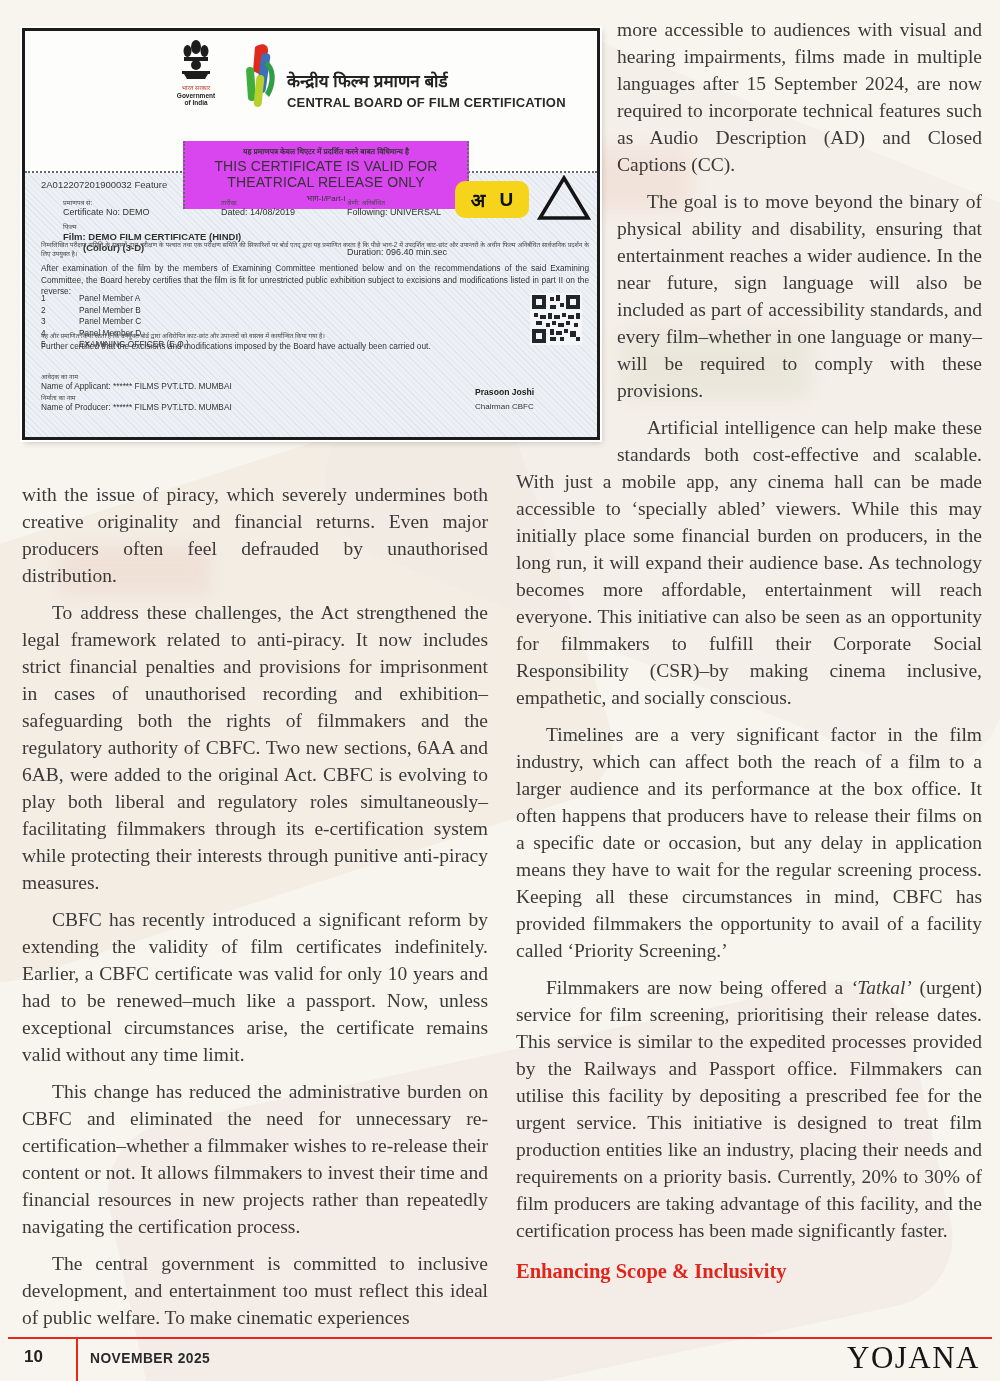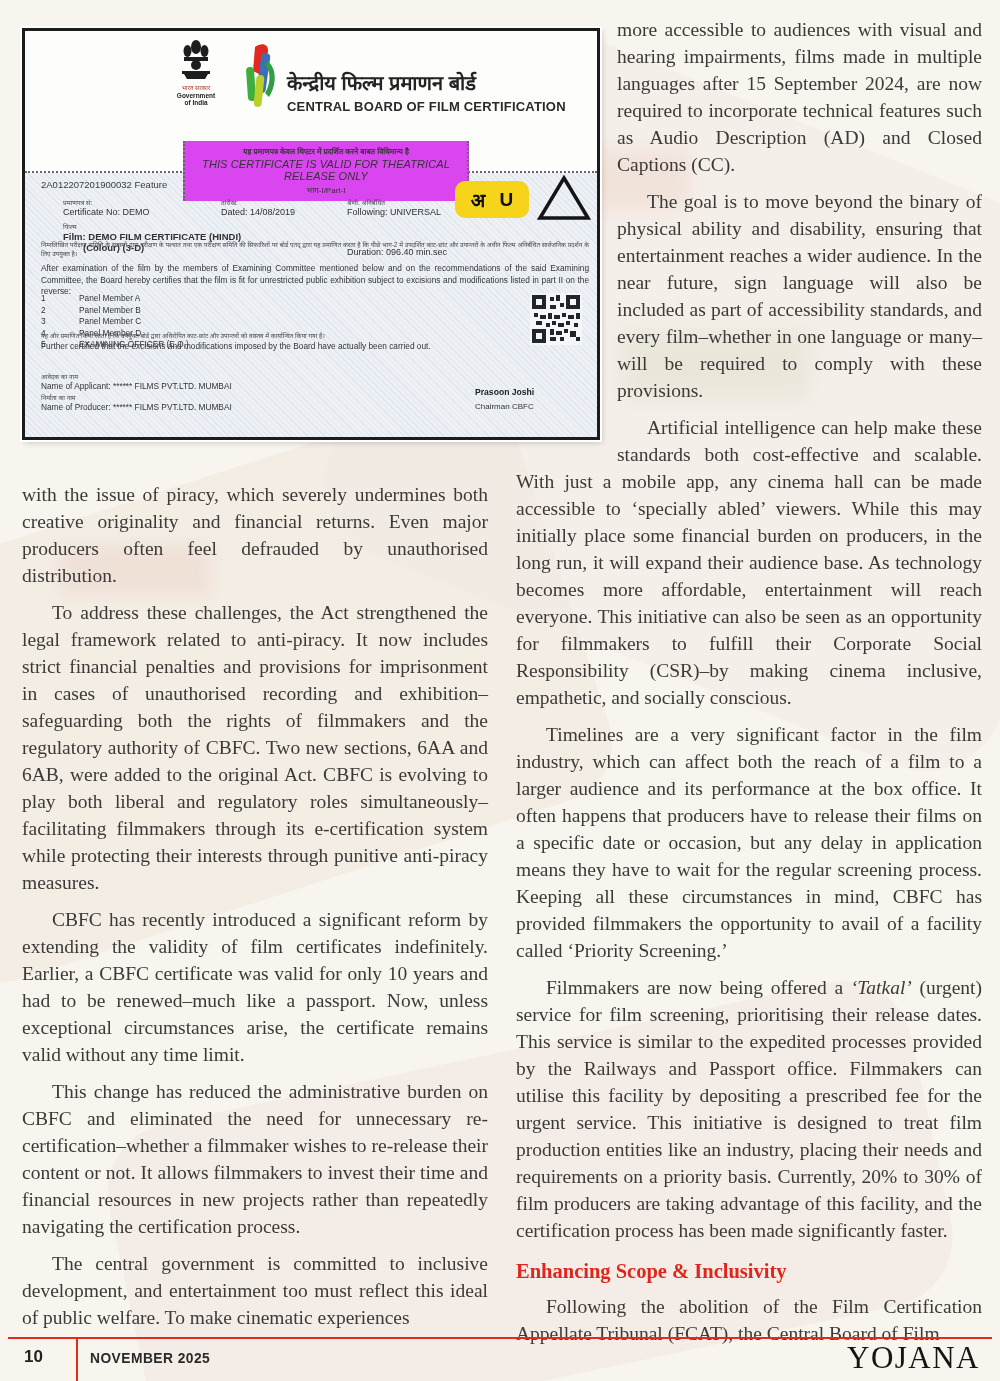--- a/index.html
+++ b/index.html
@@ -28,27 +28,27 @@
   .cert-lower{position:absolute;left:0;right:0;top:142px;bottom:0;
     background:#edf0f5;
     background-image:repeating-linear-gradient(45deg, rgba(175,190,210,.20) 0 1px, transparent 1px 4px);}
   .dotline{position:absolute;left:0;right:0;top:140px;border-top:2px dotted #666;}
   .emblem{position:absolute;left:148px;top:8px;width:46px;text-align:center;}
   .emblem svg{display:block;margin:0 auto;}
   .emblem .t1{font-family:"Liberation Sans",sans-serif;font-size:6px;color:#b03a2a;line-height:7px;}
   .emblem .t2{font-family:"Liberation Sans",sans-serif;font-size:6.5px;font-weight:bold;color:#222;line-height:7px;}
   .cbfc-logo{position:absolute;left:216px;top:10px;}
   .cert-title{position:absolute;left:262px;top:38px;font-family:"Liberation Sans",sans-serif;}
-  .cert-title .hi{font-size:20px;font-weight:bold;color:#232323;}
+  .cert-title .hi{font-size:17px;font-weight:bold;color:#232323;}
   .cert-title .en{font-size:13px;font-weight:bold;color:#2a2a2a;letter-spacing:.2px;margin-top:3px;}
   .validity-box{position:absolute;left:158px;top:110px;width:266px;background:#d946ef;
     border-left:2px dotted #666;border-right:2px dotted #666;
     text-align:center;padding:5px 8px 6px;font-family:"Liberation Sans",sans-serif;}
   .validity-box .hi{font-size:7.5px;font-weight:bold;color:#333;}
-  .validity-box .en{font-size:11px;color:#333;margin-top:2px;letter-spacing:.1px;font-style:italic;}
+  .validity-box .en{font-size:14px;color:#333;margin-top:2px;letter-spacing:.1px;}
   .validity-box .pt{font-size:8px;color:#333;margin-top:2px;}
   .serial{position:absolute;left:16px;top:148px;font-family:"Liberation Sans",sans-serif;font-size:9.5px;color:#3a3a3a;}
   .flabel{font-family:"Liberation Sans",sans-serif;font-size:6.5px;color:#4a4a4a;line-height:8px;}
   .fval{font-family:"Liberation Sans",sans-serif;font-size:9px;color:#303030;line-height:11px;}
   .fcol1{position:absolute;left:38px;top:168px;}
   .fcol2{position:absolute;left:196px;top:168px;}
   .fcol3{position:absolute;left:322px;top:168px;}
   .ffilm{position:absolute;left:38px;top:192px;}
   .ffilm .fval{font-weight:bold;font-size:9.5px;}
   .fdur{position:absolute;left:322px;top:216px;}
@@ -257,21 +257,20 @@
   </div>
 
   <div class="col right-col">
     <div class="wrap-spacer"></div>
     <p class="noindent">more accessible to audiences with visual and hearing impairments, films made in multiple languages after 15 September 2024, are now required to incorporate technical features such as Audio Description (AD) and Closed Captions (CC).</p>
     <p>The goal is to move beyond the binary of physical ability and disability, ensuring that entertainment reaches a wider audience. In the near future, sign language will also be included as part of accessibility standards, and every film–whether in one language or many–will be required to comply with these provisions.</p>
     <p>Artificial intelligence can help make these standards both cost-effective and scalable. With just a mobile app, any cinema hall can be made accessible to ‘specially abled’ viewers. While this may initially place some financial burden on producers, in the long run, it will expand their audience base. As technology becomes more affordable, entertainment will reach everyone. This initiative can also be seen as an opportunity for filmmakers to fulfill their Corporate Social Responsibility (CSR)–by making cinema inclusive, empathetic, and socially conscious.</p>
     <p>Timelines are a very significant factor in the film industry, which can affect both the reach of a film to a larger audience and its performance at the box office. It often happens that producers have to release their films on a specific date or occasion, but any delay in application means they have to wait for the regular screening process. Keeping all these circumstances in mind, CBFC has provided filmmakers the opportunity to avail of a facility called ‘Priority Screening.’</p>
     <p><span>Filmmakers are now being offered a </span><em>‘Tatkal’</em><span> (urgent) service for film screening, prioritising their release dates. This service is similar to the expedited processes provided by the Railways and Passport office. Filmmakers can utilise this facility by depositing a prescribed fee for the urgent service. This initiative is designed to treat film production entities like an industry, placing their needs and requirements on a priority basis. Currently, 20% to 30% of film producers are taking advantage of this facility, and the certification process has been made significantly faster.</span></p>
     <div class="sec-heading">Enhancing Scope &amp; Inclusivity</div>
-    <p>Following the abolition of the Film Certification Appellate Tribunal (FCAT), the Central Board of Film</p>
   </div>
 
   <div class="footer-rule"></div>
   <div class="footer-vline"></div>
   <div class="footer-page">10</div>
   <div class="footer-issue">NOVEMBER 2025</div>
   <div class="footer-mag">YOJANA</div>
 
 </div>
 

